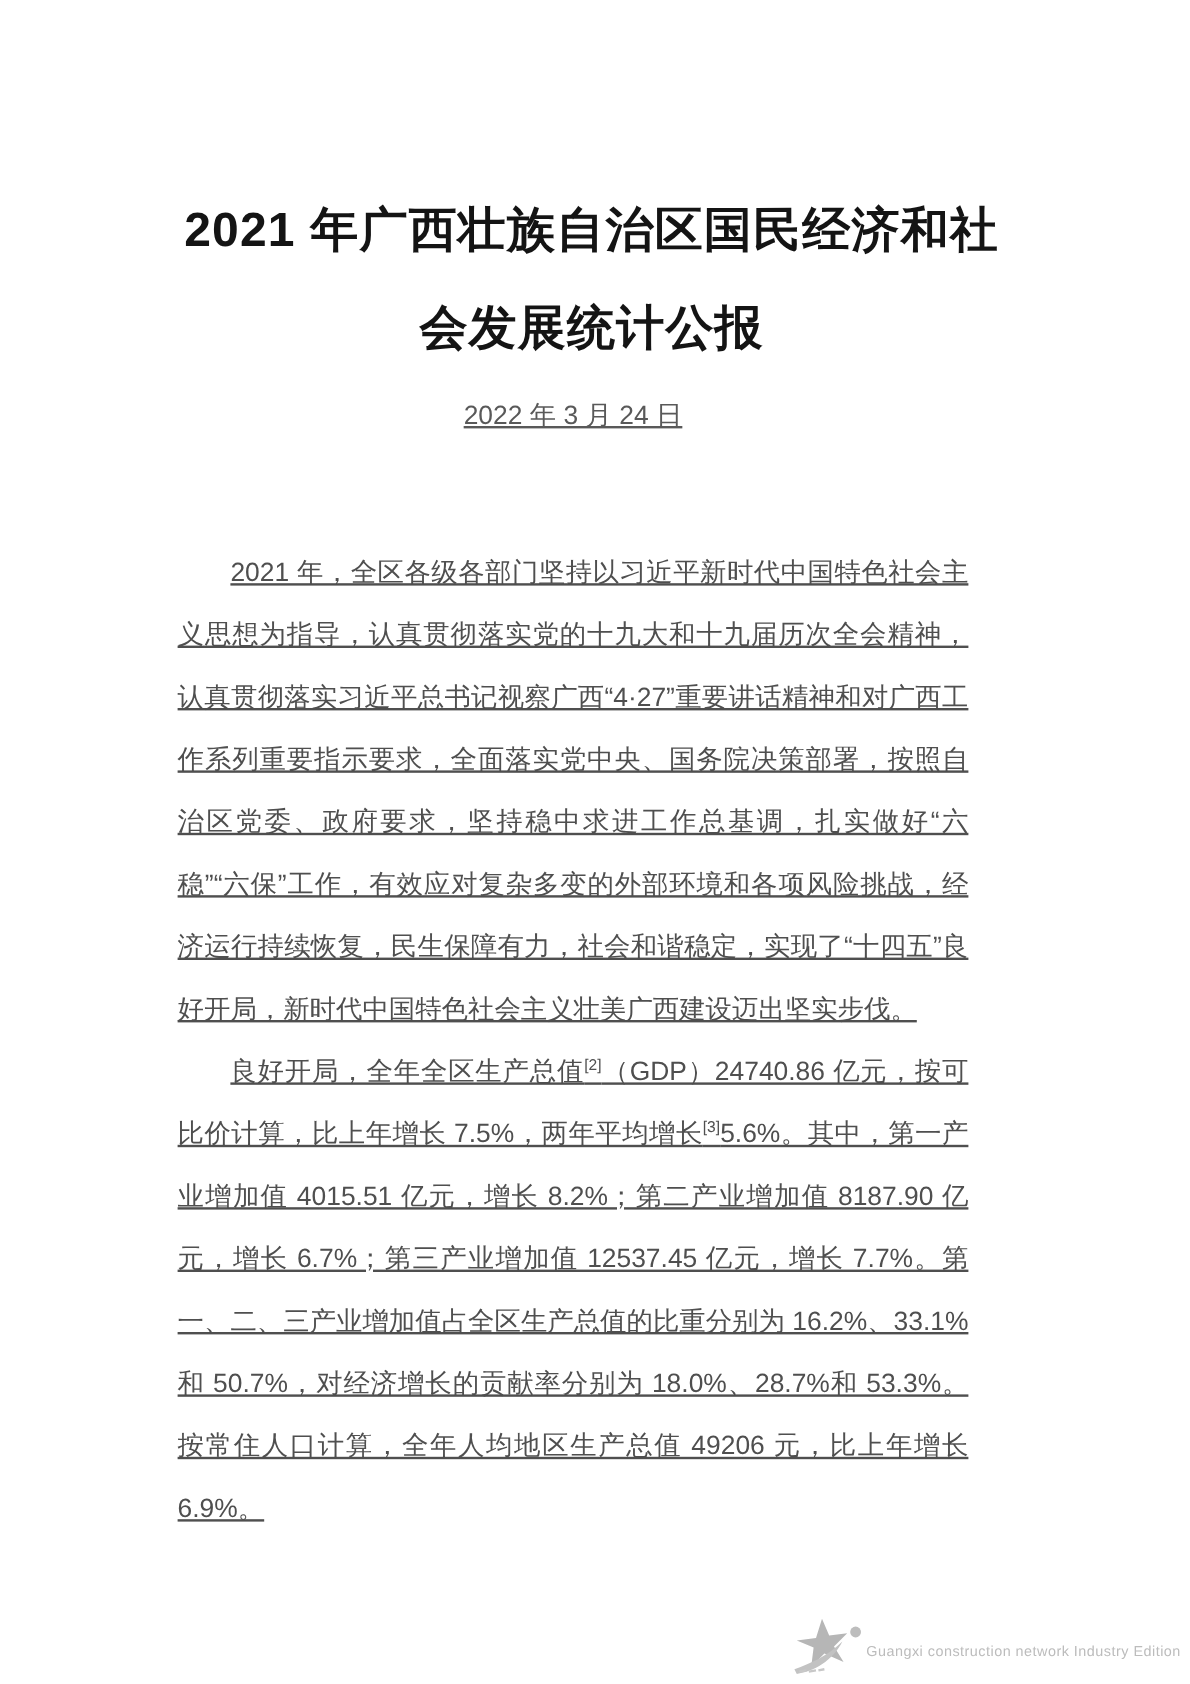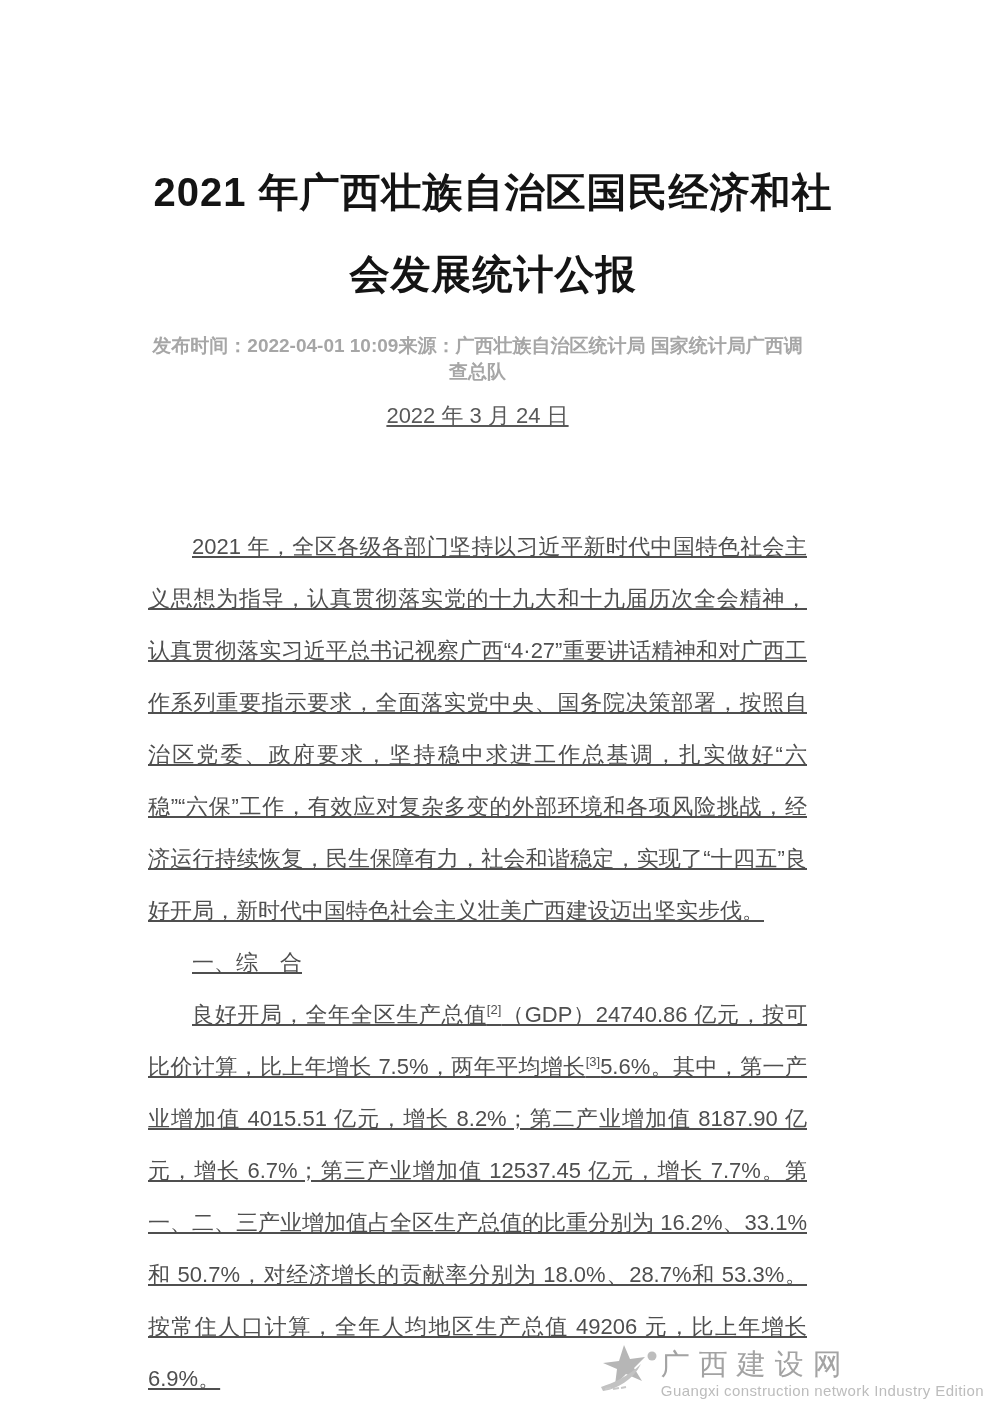--- a/index.html
+++ b/index.html
@@ -71,57 +71,54 @@
   .wm-textblock { margin-left: 4px; padding-top: 6px; }
   .wm-cn {
     font-family: "Liberation Serif", "DejaVu Serif", serif;
     font-size: 29px;
     line-height: 30px;
     letter-spacing: 9px;
     color: #a3a3a3;
     white-space: nowrap;
   }
   .wm-en {
-    margin-top: 3px;
-    font-size: 15px;
+    margin-top: 16px;
+    font-size: 12px;
     letter-spacing: 0.4px;
     color: #bcbcbc;
     white-space: nowrap;
   }
 </style>
 </head>
 <body>
 
 <div class="page">
 
   <h1 class="title">2021 年广西壮族自治区国民经济和社会发展统计公报</h1>
 
-  <div class="meta">发布时间：2022-04-01 10:09来源：广西壮族自治区统计局 国家统计局广西调查总队</div>
 
   <div class="date">2022 年 3 月 24 日</div>
 
   <div class="article-body">
 
     <p class="para">2021 年，全区各级各部门坚持以习近平新时代中国特色社会主义思想为指导，认真贯彻落实党的十九大和十九届历次全会精神，认真贯彻落实习近平总书记视察广西“4·27”重要讲话精神和对广西工作系列重要指示要求，全面落实党中央、国务院决策部署，按照自治区党委、政府要求，坚持稳中求进工作总基调，扎实做好“六稳”“六保”工作，有效应对复杂多变的外部环境和各项风险挑战，经济运行持续恢复，民生保障有力，社会和谐稳定，实现了“十四五”良好开局，新时代中国特色社会主义壮美广西建设迈出坚实步伐。</p>
 
-    <p class="para">一、综　合</p>
 
     <p class="para"><span>良好开局，全年全区生产总值</span><sup class="fn">[2]</sup><span>（GDP）24740.86 亿元，按可比价计算，比上年增长 7.5%，两年平均增长</span><sup class="fn">[3]</sup><span>5.6%。其中，第一产业增加值 4015.51 亿元，增长 8.2%；第二产业增加值 8187.90 亿元，增长 6.7%；第三产业增加值 12537.45 亿元，增长 7.7%。第一、二、三产业增加值占全区生产总值的比重分别为 16.2%、33.1%和 50.7%，对经济增长的贡献率分别为 18.0%、28.7%和 53.3%。按常住人口计算，全年人均地区生产总值 49206 元，比上年增长 6.9%。</span></p>
 
   </div>
 </div>
 
 <div class="watermark">
   <svg class="wm-star" viewBox="0 0 66 52" aria-hidden="true">
 
     <polygon points="33,2 39,16 54,14 43,25 51,38 35,31 24,42 26,26 12,20 28,18" fill="#b6b6b6"></polygon>
 
     <path d="M10,44 C22,40 38,33 50,21 C42,37 26,46 12,48 Z" fill="#c2c2c2"></path>
 
     <path d="M14,46 l6,-1 M22,46 l6,-1 M30,45 l5,-1" stroke="#c8c8c8" stroke-width="2" fill="none"></path>
 
     <circle cx="61" cy="13" r="4.5" fill="#bdbdbd"></circle>
   </svg>
   <div class="wm-textblock">
-    <div class="wm-cn">广西建设网</div>
     <div class="wm-en">Guangxi construction network Industry Edition</div>
   </div>
 </div>
 
 </body></html>

